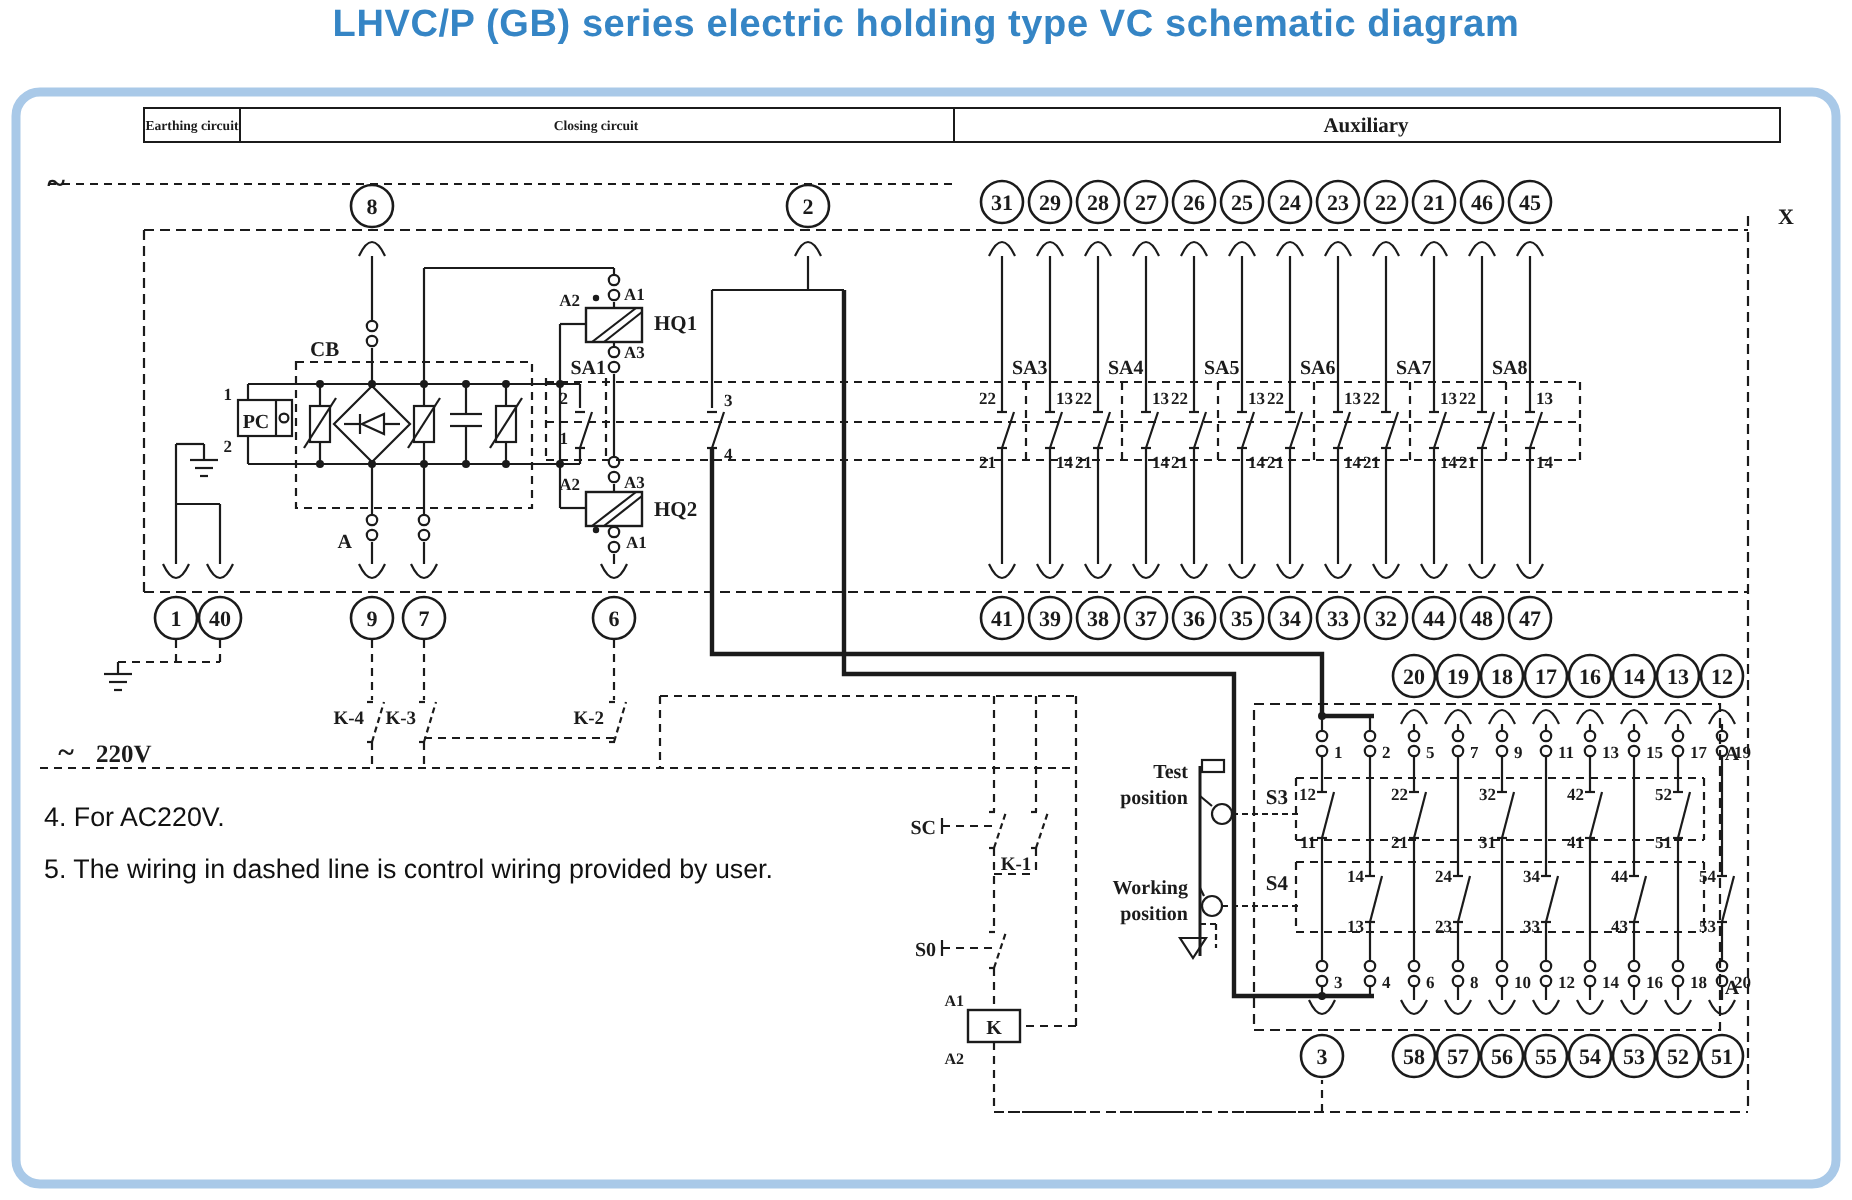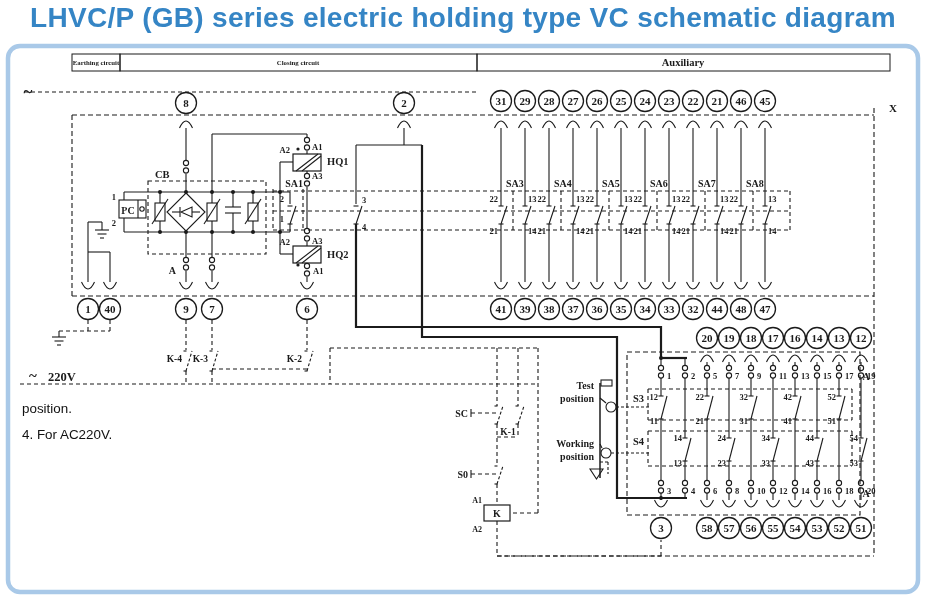--- a/index.html
+++ b/index.html
@@ -1,19 +1,19 @@
 <!DOCTYPE html>
 <html><head>
 <meta charset="utf-8">
 <style>
   html,body{margin:0;padding:0;background:#ffffff;}
   .page{position:relative;width:926px;height:600px;background:#fff;overflow:hidden;
         font-family:"Liberation Sans",sans-serif;}
   .title{position:absolute;top:2px;left:0;right:0;margin:0;text-align:center;
-         font-size:28px;font-weight:bold;letter-spacing:0.3px;}
+         font-size:19px;font-weight:bold;letter-spacing:0.3px;}
   svg{position:absolute;left:0;top:0;width:926px;height:600px;}
   .tech{position:absolute;left:22px;top:401px;width:462px;color:#111;}
   .tech p{margin:0 0 9px 0;font-size:13.4px;line-height:16.5px;}
 </style>
 </head>
 <body>
 
 <div class="page">
   <h1 class="title" style="color: rgb(53, 133, 197);">LHVC/P (GB) series electric holding type VC schematic diagram</h1>
   <svg id="schem" viewBox="0 0 926 600">
@@ -635,17 +635,17 @@
       <circle cx="861" cy="483" r="2.6" fill="none" stroke="#1b1b1b" stroke-width="1.1"></circle>
       <circle cx="861" cy="490.5" r="2.6" fill="none" stroke="#1b1b1b" stroke-width="1.1"></circle>
       <text x="867" y="494" fill="#1b1b1b" font-size="8.5" text-anchor="start" font-family="&quot;Liberation Serif&quot;,serif" font-weight="bold">20</text>
       <line x1="861" y1="493" x2="861" y2="500" stroke="#1b1b1b" stroke-width="1.1"></line>
       <path d="M 854.5 500 Q 861 514 867.5 500" fill="none" stroke="#1b1b1b" stroke-width="1.1"></path>
       <circle cx="861" cy="528" r="10.5" fill="none" stroke="#1b1b1b" stroke-width="1.3"></circle>
       <text x="861" y="532" fill="#1b1b1b" font-size="11" text-anchor="middle" font-family="&quot;Liberation Serif&quot;,serif" font-weight="bold">51</text>
     </svg>
   <div class="tech">
     <div id="tech-lines">
-        <p>position.</p>
         <p>4. For AC220V.</p>
+        <p>5. The wiring in dashed line is control wiring provided by user.</p>
       </div>
   </div>
 </div>
 
 </body></html>

